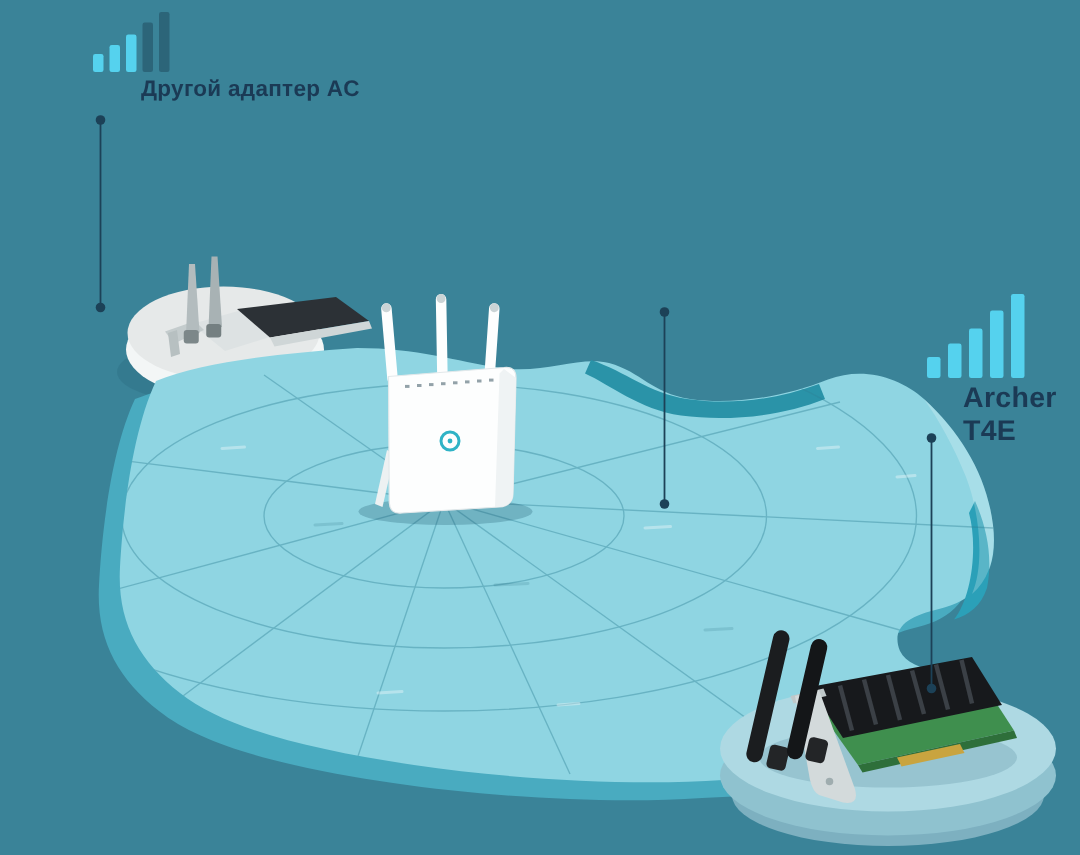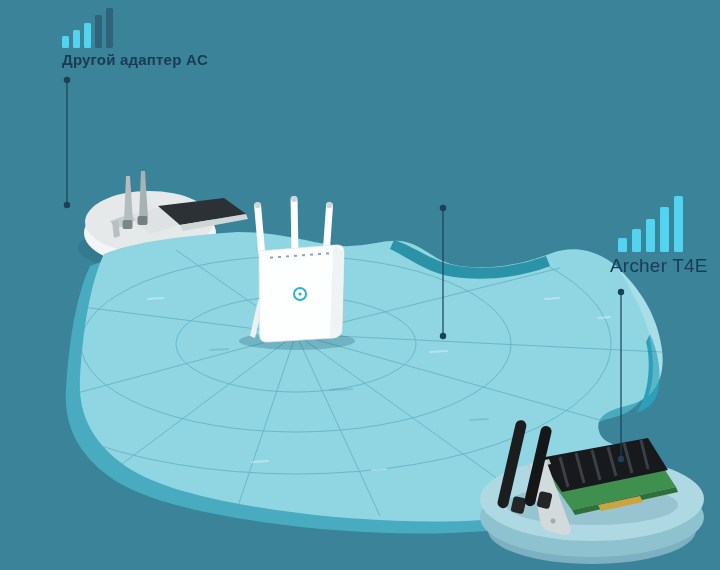--- a/index.html
+++ b/index.html
@@ -3,24 +3,24 @@
 <meta charset="utf-8">
 <style>
   :root{
     --background:#3A8398; --blob:#8FD5E2; --blob_shadow:#49ABC0; --blob_dip:#2A93A8;
     --accent_cyan:#55D2EE; --inactive_bar:#2C6579; --text_navy:#1B3A55; --connector_line:#1C4157;
   }
   *{margin:0;padding:0;box-sizing:border-box;}
   body{font-family:"Liberation Sans",sans-serif;background:#222;}
   .stage{position:relative;width:720px;height:570px;background:var(--background);overflow:hidden;}
   .scene{position:absolute;inset:0;}
-  .overlay{position:absolute;color:var(--text_navy);}
+  .overlay{position:absolute;color:var(--text_navy);margin-left:32px;}
   .title{left:283px;top:134px;width:320px;text-align:center;font-size:33px;font-weight:400;letter-spacing:.5px;}
   .label-left-text{left:62px;top:51px;font-size:15px;font-weight:700;letter-spacing:.2px;}
-  .label-right-text{left:610px;top:255px;font-size:19px;font-weight:400;letter-spacing:.2px;}
+  .label-right-text{left:610px;top:255px;font-size:19px;font-weight:700;letter-spacing:.2px;}
   .sig{position:absolute;display:flex;align-items:flex-end;}
   .sig span{display:block;border-radius:1.5px;background:var(--inactive_bar);}
   .sig span.on{background:var(--accent_cyan);}
   .sig-left{left:62px;top:7px;height:41px;}
   .sig-right{left:618px;top:196px;height:56px;}
 </style>
 </head>
 <body>
 
 <div class="stage">

